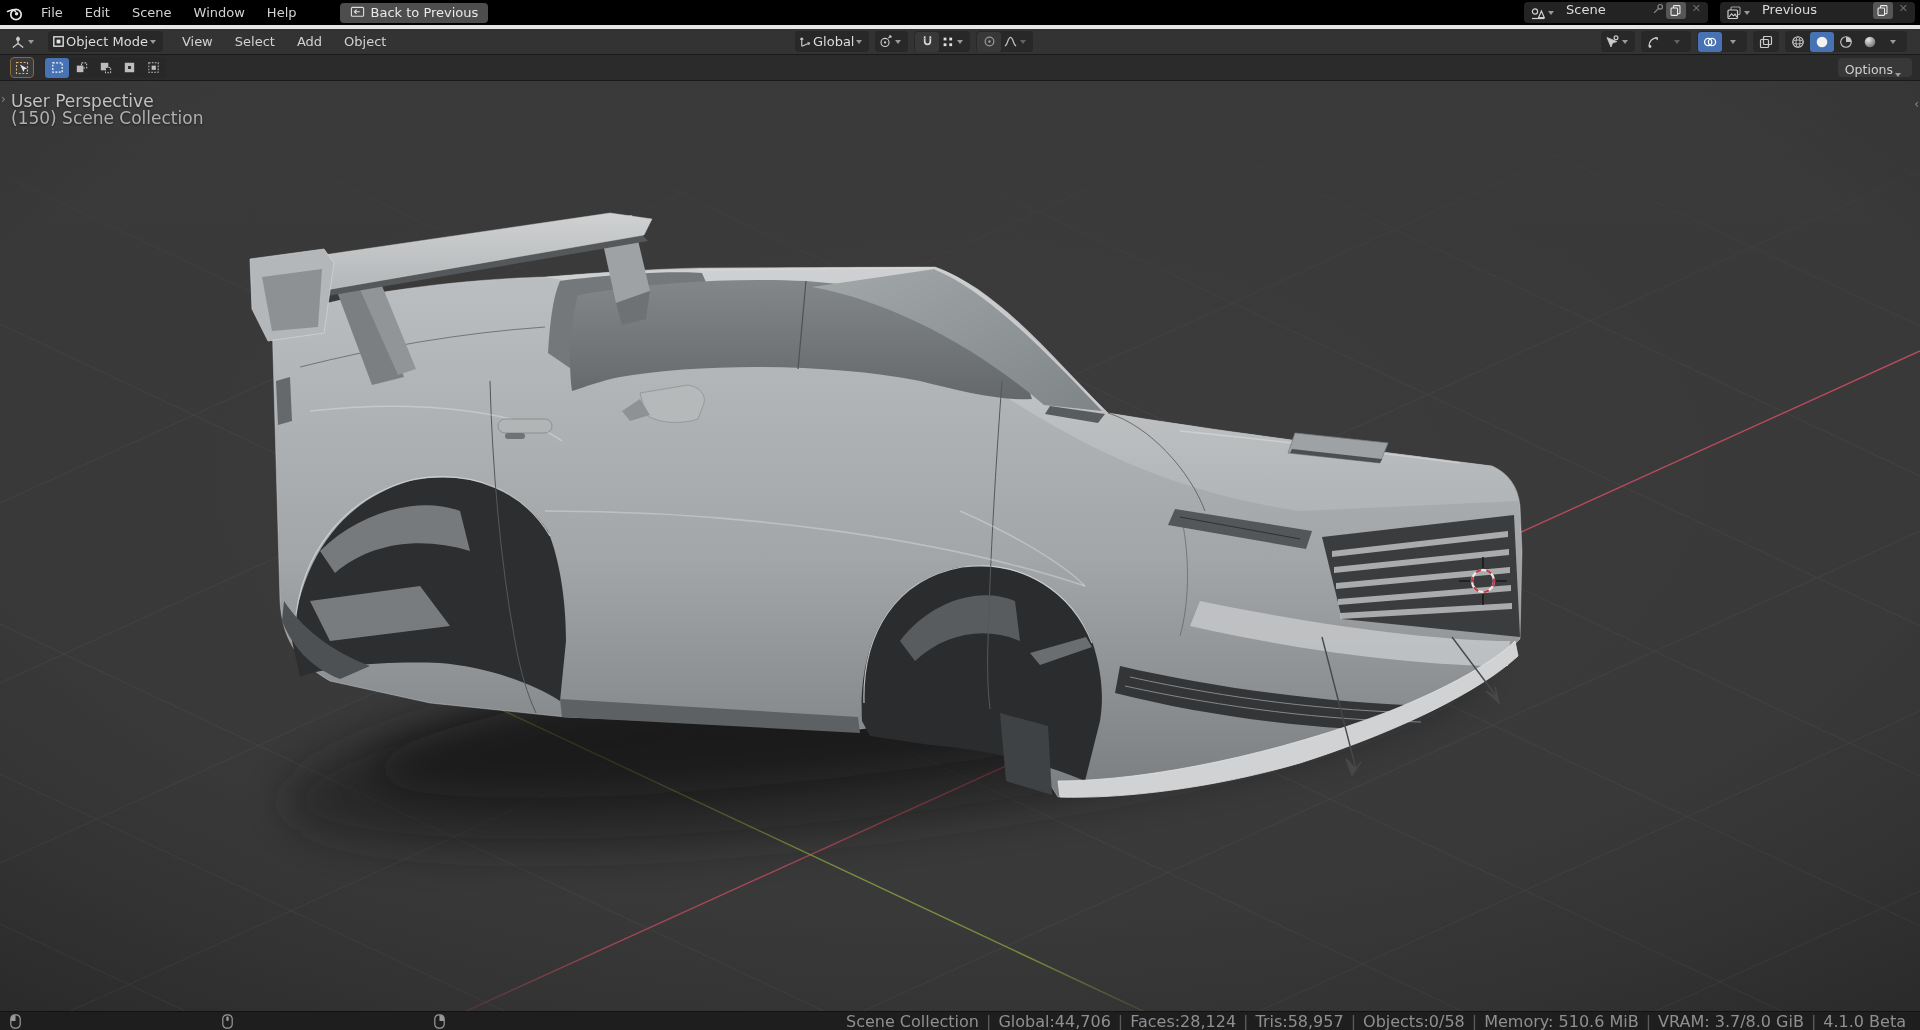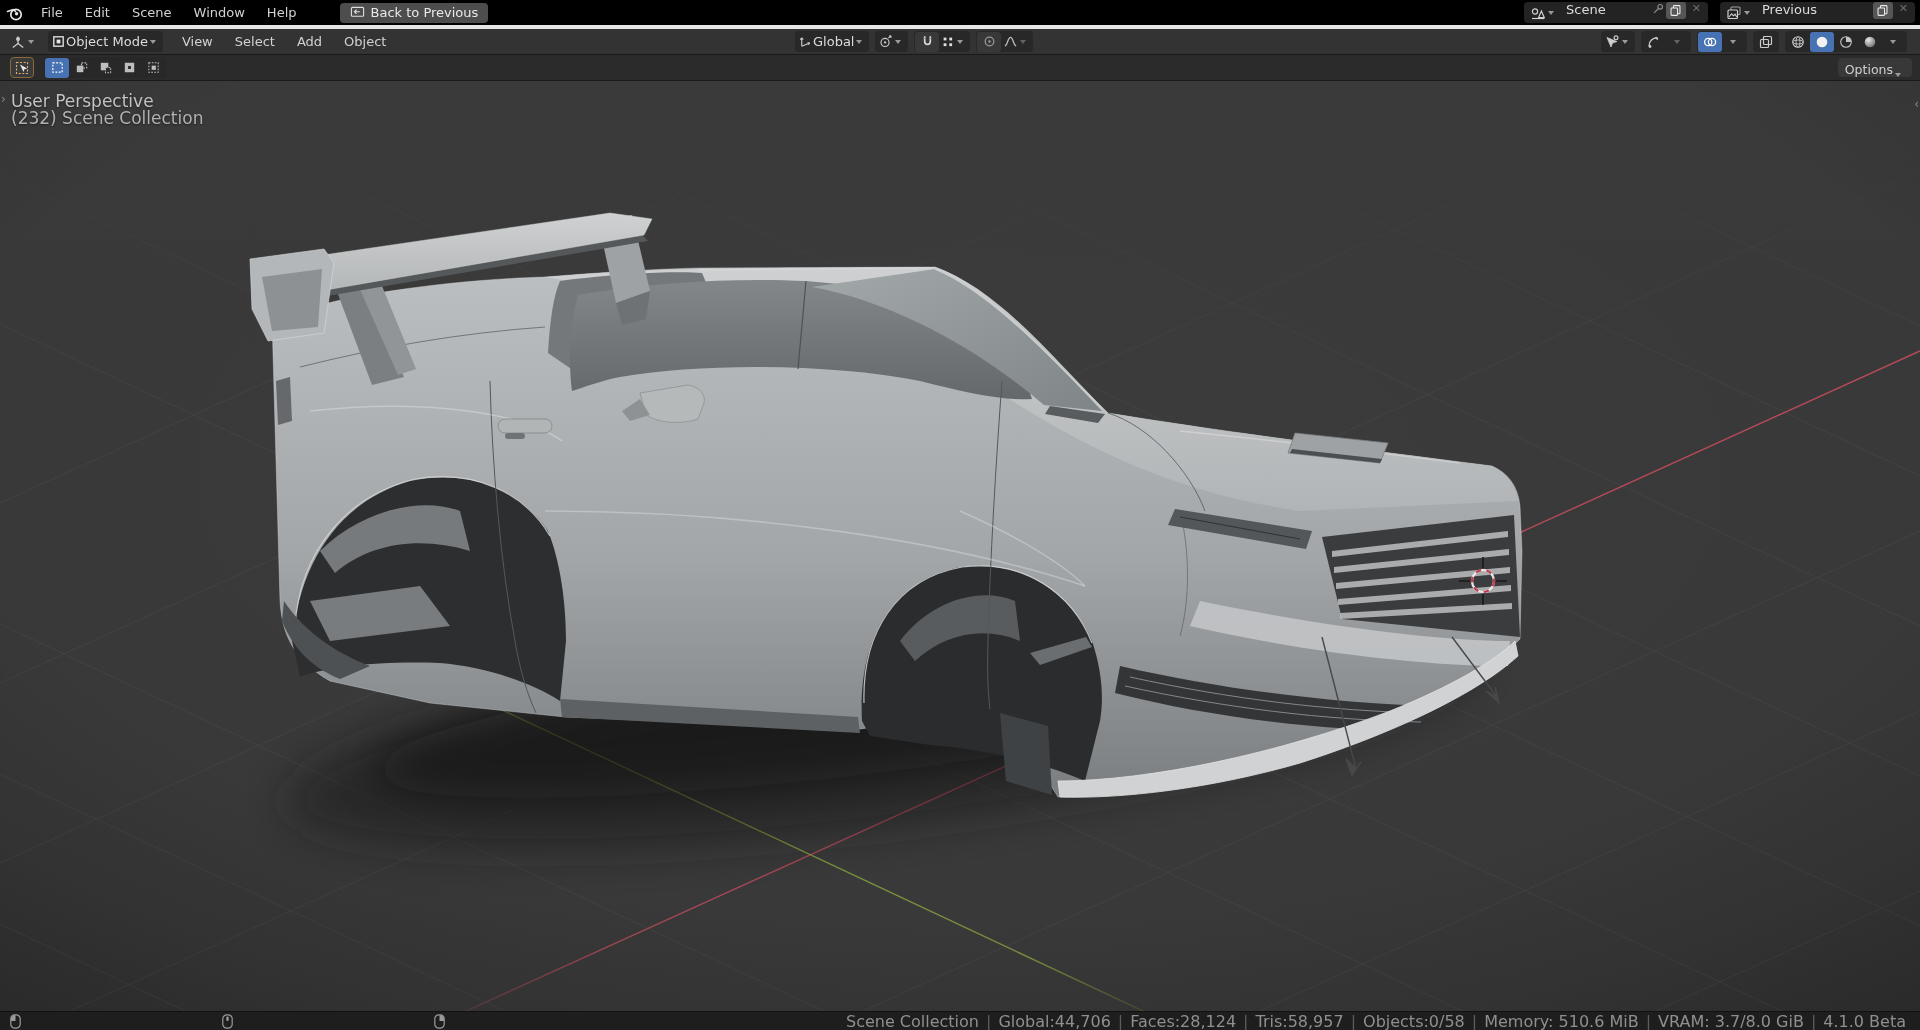--- a/index.html
+++ b/index.html
@@ -501,21 +501,21 @@
     <circle r="11" fill="none" stroke="#e8e8e8" stroke-width="2.2"></circle>
     <circle r="11" fill="none" stroke="#c23b4e" stroke-width="2.2" stroke-dasharray="5.5 5.5"></circle>
     <g stroke="#1a1a1a" stroke-width="1.6">
       <path d="M0,-24 V-13 M0,13 V24 M-24,0 H-13 M13,0 H24"></path>
     </g>
   </g>
 </svg>
 
   <div class="ov">
     <div>User Perspective</div>
-    <div class="l2">(232) Scene Collection</div>
+    <div class="l2">(150) Scene Collection</div>
   </div>
   <span class="edgechev left">›</span>
   <span class="edgechev right">‹</span>
 </div>
 
 <div class="row statusbar">
   <svg class="mouseicon" style="left:10px" width="11" height="15" viewBox="0 0 11 15">
     <rect x="0.8" y="0.8" width="9.4" height="13.4" rx="4" fill="none" stroke="#9a9a9a" stroke-width="1.2"></rect>
     <path d="M5.5,1 V7 H1 V5 C1,2.8 3,1 5.5,1 Z" fill="#9a9a9a"></path>
   </svg>

